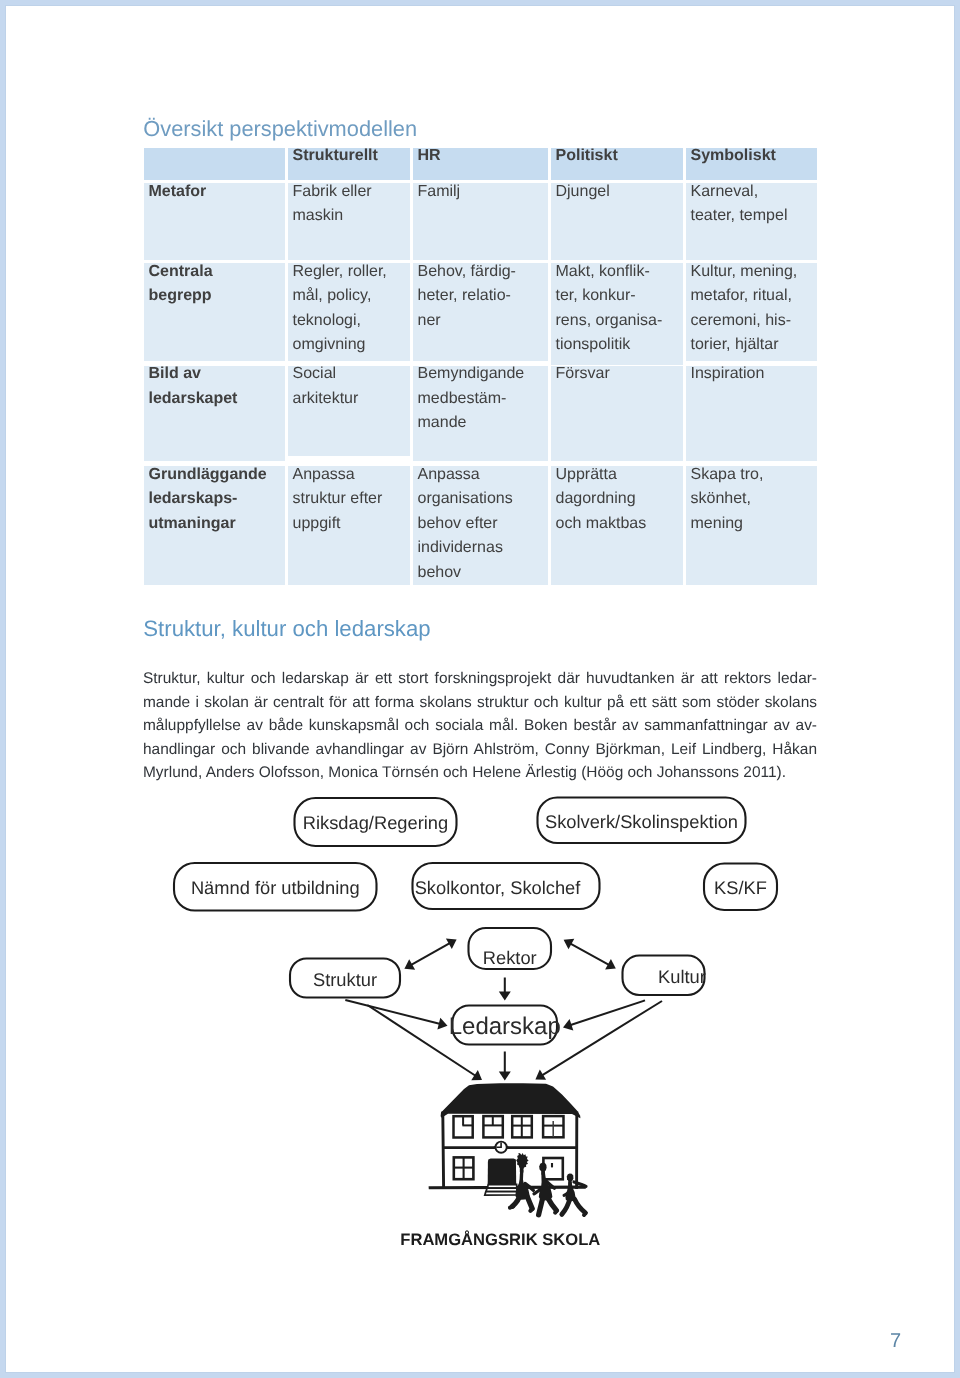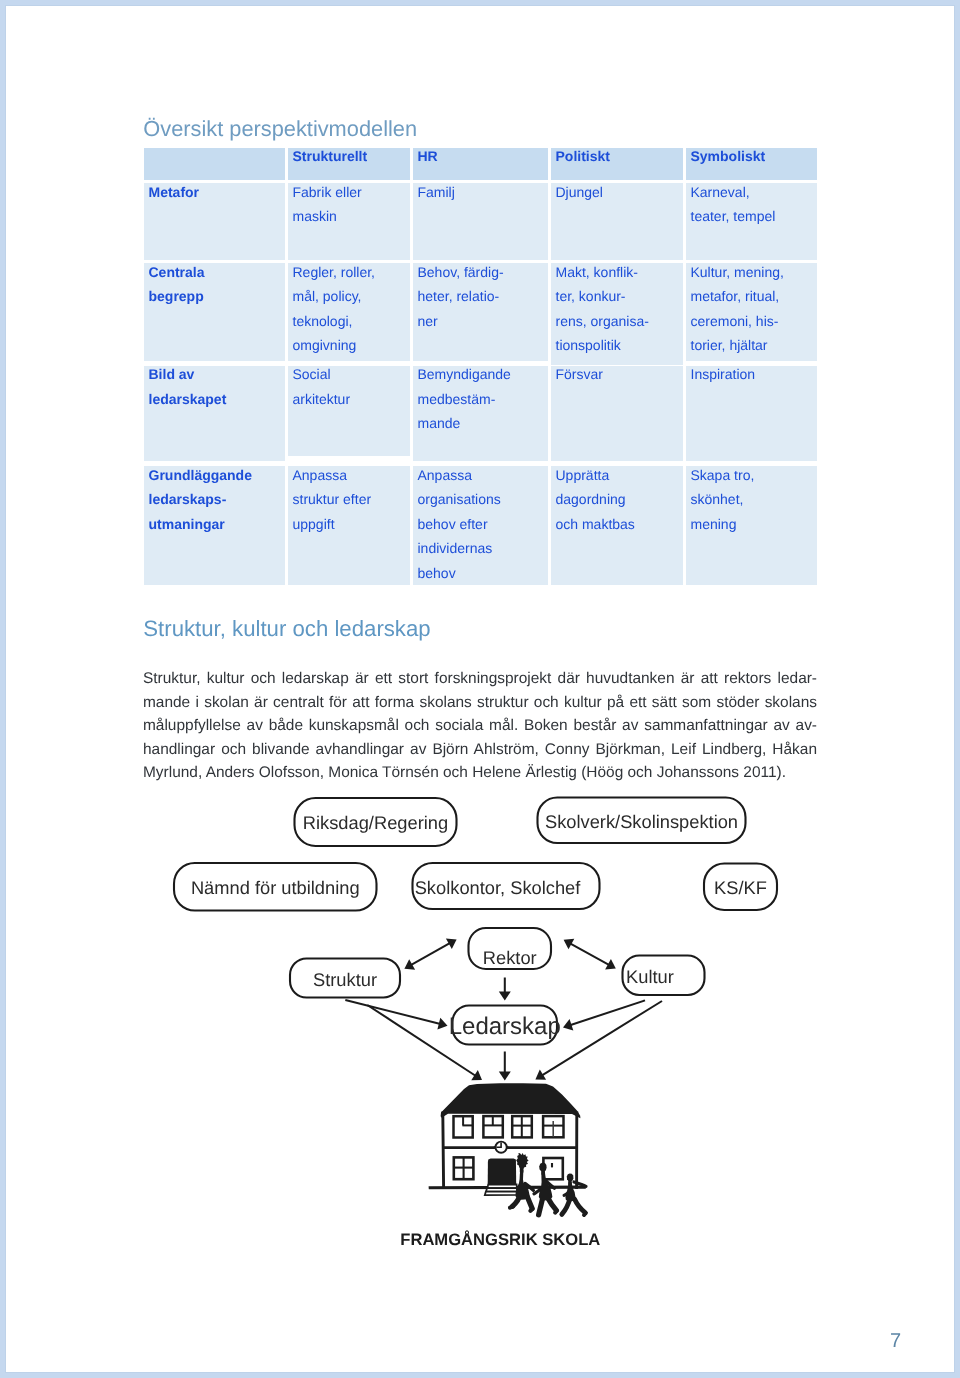--- a/index.html
+++ b/index.html
@@ -22,22 +22,22 @@
     left:137.3px; top:110.3px;
     font-size:21.8px; color:#6f9cc1; white-space:nowrap; transform:translateZ(0);
   }
   .sect-h{
     left:137.3px; top:610.1px;
     font-size:22.2px; color:#5f97c3; white-space:nowrap; transform:translateZ(0);
   }
   
   #tbl{ left:137.5px; top:141.5px; width:674px; }
   .trow{ position:absolute; left:0; display:flex; }
-  .tcell{ background:#dfebf5; color:#1d4ed8; box-sizing:border-box;
-          font-size:14px; line-height:24.6px; overflow:hidden; position:relative;}
+  .tcell{ background:#dfebf5; color:#404040; box-sizing:border-box;
+          font-size:16px; line-height:24.6px; overflow:hidden; position:relative;}
   .tcell > span{ position:absolute; left:5px; top:-3.5px; right:1px; display:block; }
   .thead .tcell{ background:#c6dcf0; font-weight:bold; }
   .thead .tcell > span{ top:-4.0px; }
   .sp{ flex:0 0 3px; background:#fff; }
 
   
   #para{ left:137px; top:661px; width:674px; font-size:15.45px; line-height:23.6px;
          color:#31353a; }
   #para .pl{ text-align:justify; text-align-last:justify; }
   #para .pl.last{ text-align:left; text-align-last:left; }
@@ -284,18 +284,18 @@
         </g>
       </svg>
       <div style="position: absolute; left: 344.3px; top: 1223.6px; width: 300px; text-align: center; font-size: 16.6px; font-weight: bold; letter-spacing: 0px; color: rgb(28, 28, 28);">FRAMGÅNGSRIK SKOLA</div>
       <div class="dlabel" style="position: absolute; left: 288.5px; top: 792px; width: 162px; height: 48px; display: flex; align-items: center; justify-content: center; font-size: 18.3px; color: rgb(43, 43, 43); padding-top: 2px; box-sizing: border-box;">Riksdag/Regering</div>
       <div class="dlabel" style="position: absolute; left: 168px; top: 857px; width: 202.5px; height: 47.5px; display: flex; align-items: center; justify-content: center; font-size: 18.3px; color: rgb(43, 43, 43); padding-top: 3px; box-sizing: border-box;">Nämnd för utbildning</div>
       <div class="dlabel" style="position: absolute; left: 531.5px; top: 791.5px; width: 208px; height: 45.5px; display: flex; align-items: center; justify-content: center; font-size: 18.3px; color: rgb(43, 43, 43); padding-top: 3px; box-sizing: border-box;">Skolverk/Skolinspektion</div>
       <div class="dlabel" style="position: absolute; left: 406.5px; top: 857px; width: 170px; height: 46px; display: flex; align-items: center; justify-content: center; font-size: 18.3px; color: rgb(43, 43, 43); padding-top: 3px; box-sizing: border-box;">Skolkontor, Skolchef</div>
       <div class="dlabel" style="position: absolute; left: 698px; top: 857.5px; width: 73px; height: 46.5px; display: flex; align-items: center; justify-content: center; font-size: 18.3px; color: rgb(43, 43, 43); padding-top: 3px; box-sizing: border-box;">KS/KF</div>
       <div class="dlabel" style="position: absolute; left: 462.5px; top: 922px; width: 82.5px; height: 41px; display: flex; align-items: center; justify-content: center; font-size: 18.3px; color: rgb(43, 43, 43); padding-top: 19px; box-sizing: border-box;">Rektor</div>
       <div class="dlabel" style="position: absolute; left: 284px; top: 952.5px; width: 110px; height: 39px; display: flex; align-items: center; justify-content: center; font-size: 18.3px; color: rgb(43, 43, 43); padding-top: 3px; box-sizing: border-box;">Struktur</div>
-      <div class="dlabel" style="position: absolute; left: 603px; top: 949.5px; width: 82px; height: 39.5px; display: flex; align-items: center; justify-content: center; font-size: 18.3px; color: rgb(43, 43, 43); padding-top: 3px; box-sizing: border-box;">Kultur</div>
+      <div class="dlabel" style="position: absolute; left: 635px; top: 949.5px; width: 82px; height: 39.5px; display: flex; align-items: center; justify-content: center; font-size: 18.3px; color: rgb(43, 43, 43); padding-top: 3px; box-sizing: border-box;">Kultur</div>
       <div class="dlabel" style="position: absolute; left: 446.5px; top: 999.5px; width: 104.5px; height: 39px; display: flex; align-items: center; justify-content: center; font-size: 24px; color: rgb(43, 43, 43); padding-top: 3px; box-sizing: border-box;">Ledarskap</div>
     </div>
 
   <div class="abs pgnum">7</div>
 </div>
 
 </body></html>

